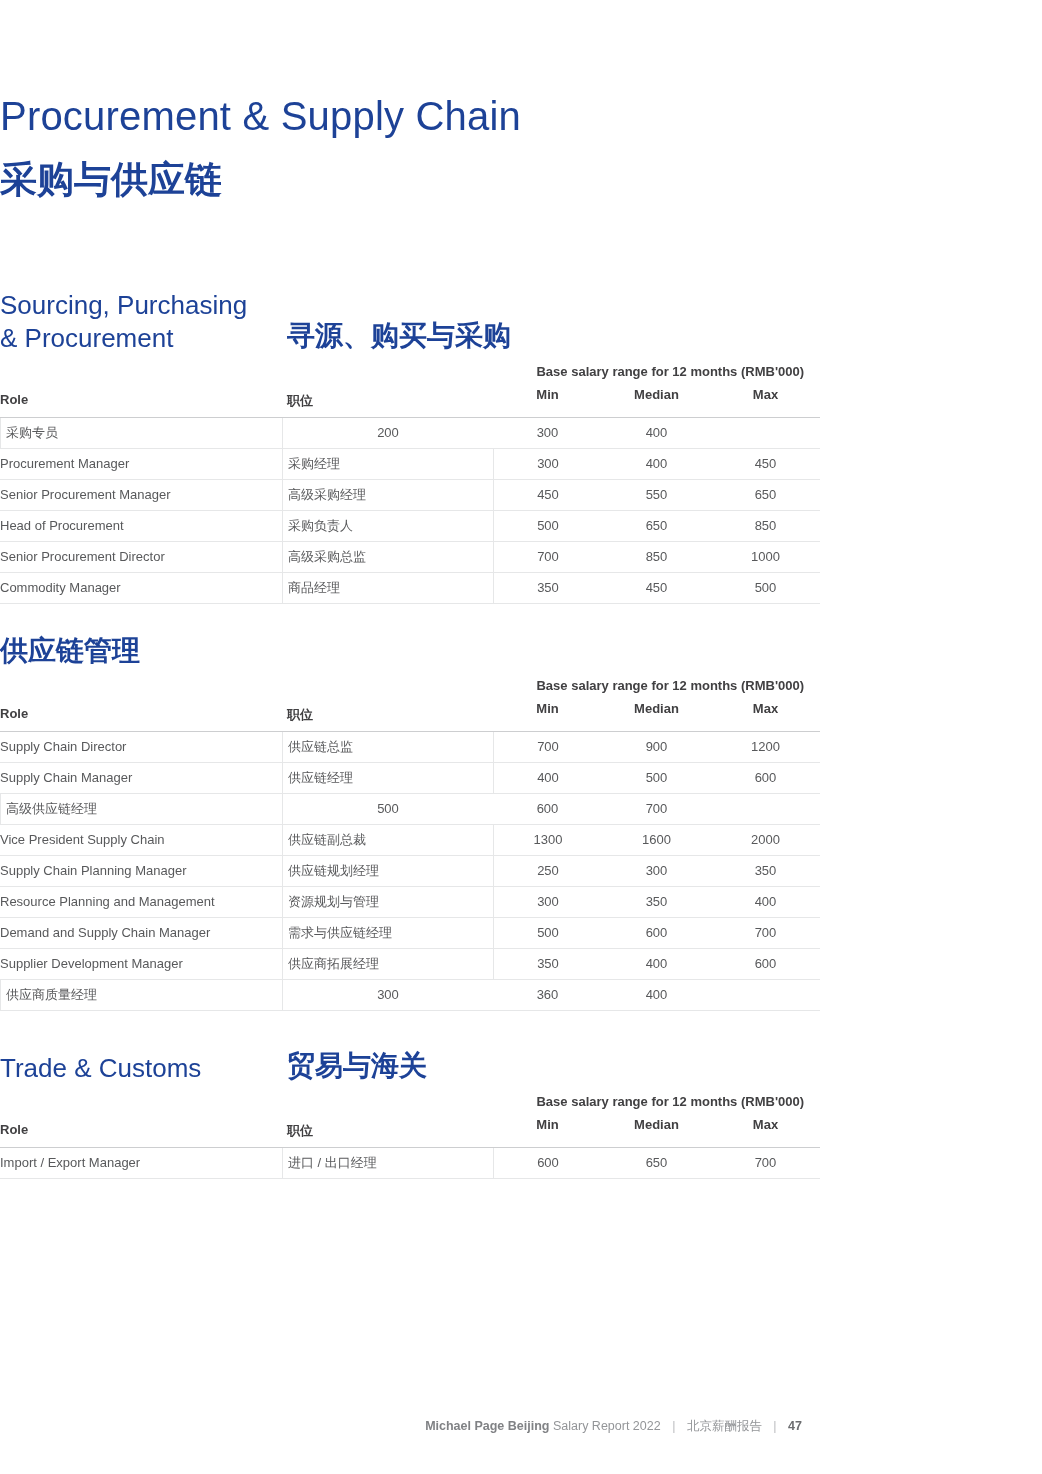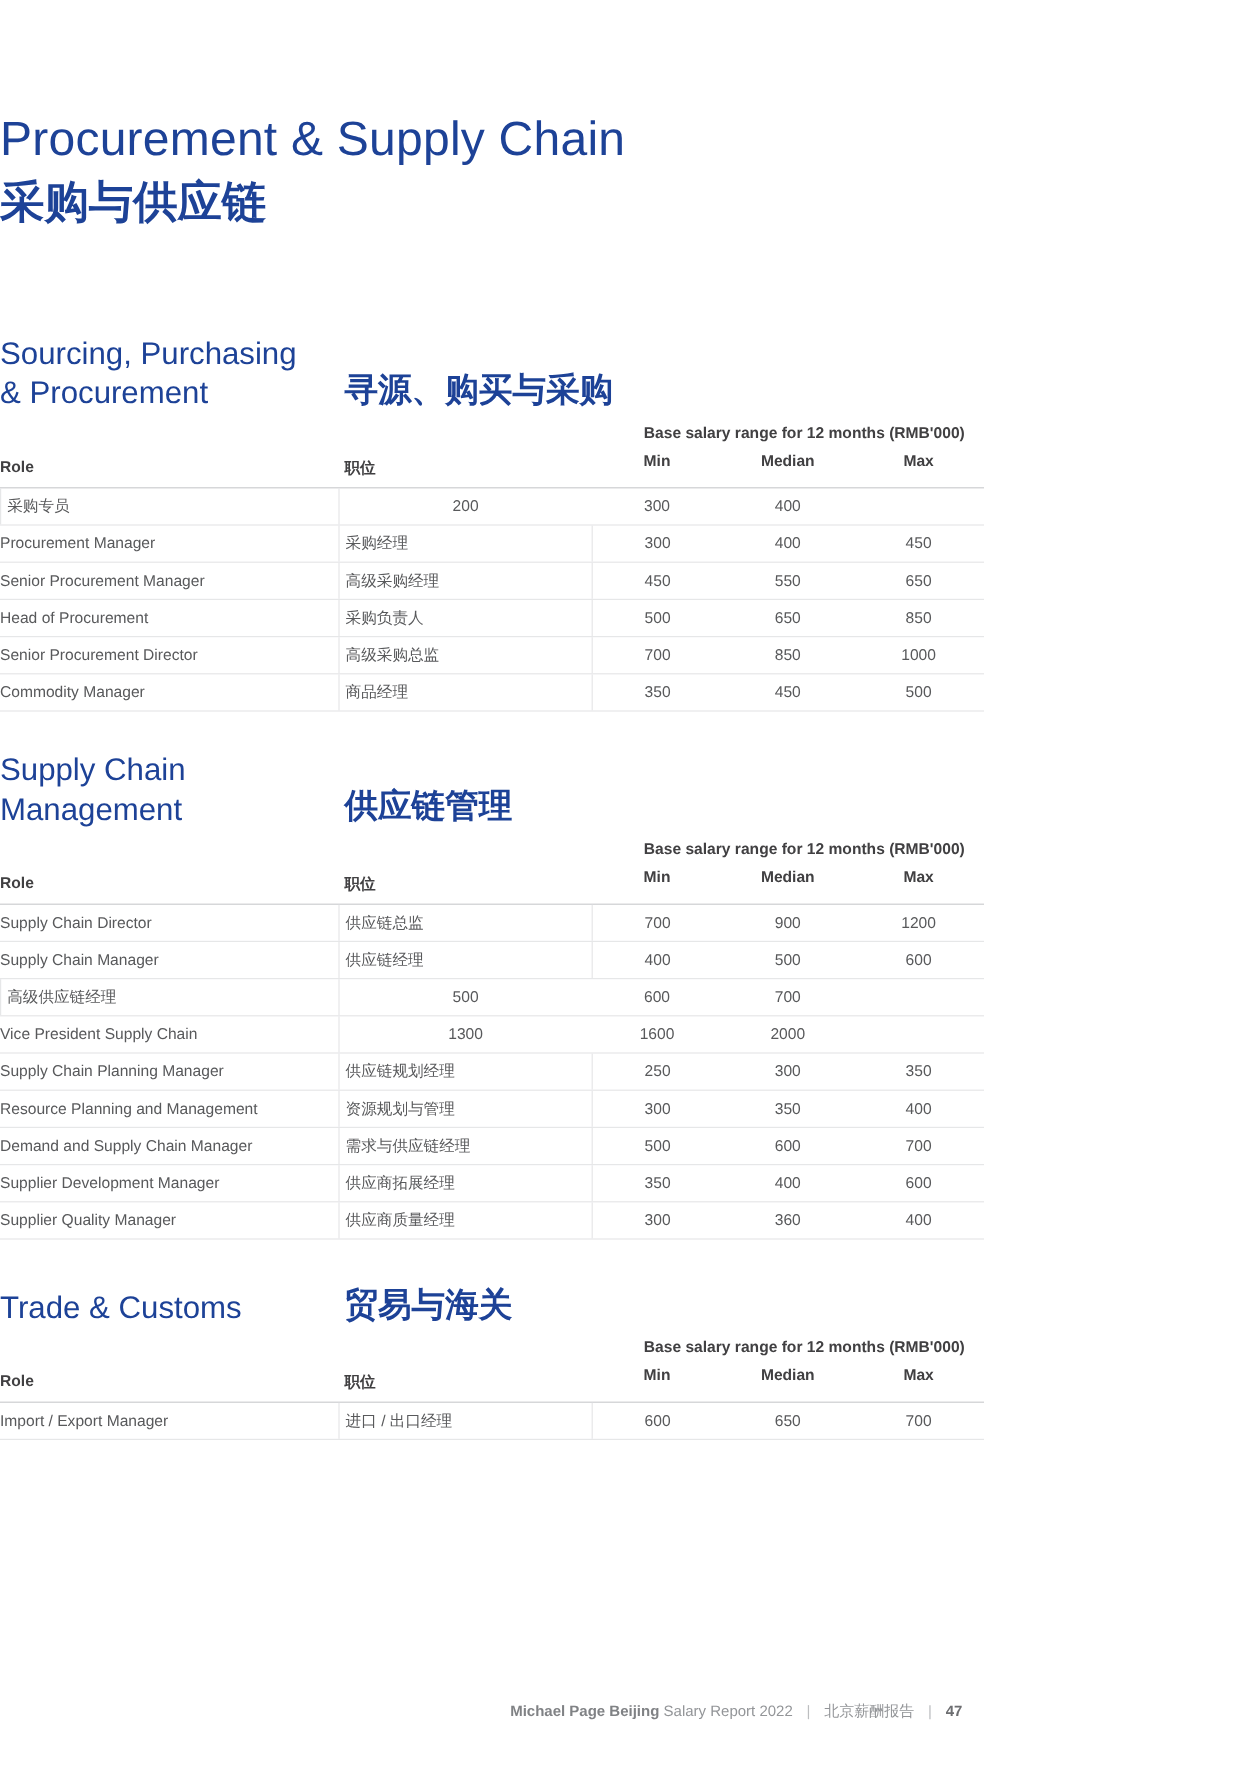--- a/index.html
+++ b/index.html
@@ -16,21 +16,21 @@
   
   .page-title { margin-top: 96px; }
   .page-title-en {
     font-size: 40px;
     line-height: 1.0;
     color: #1d4297;
     font-weight: 400;
     letter-spacing: 0.2px;
   }
   .page-title-zh {
-    margin-top: 13px;
+    margin-top: 24px;
     font-size: 37px;
     line-height: 1.1;
     color: #1d4297;
     font-weight: 600;
   }
 
   
   .section-header {
     display: flex;
     align-items: flex-end;
@@ -177,24 +177,20 @@
             <div class="cell cell-num cell-min">350</div>
             <div class="cell cell-num">450</div>
             <div class="cell cell-num">500</div>
           </div>
         </div>
     </div>
   </div>
 
   <div class="section sec-2">
     <div class="section-header">
-      <div class="section-title-en">
-        <div>Supply Chain</div>
-        <div>Management</div>
-      </div>
       <div class="section-title-zh">供应链管理</div>
     </div>
     <div class="salary-note">Base salary range for 12 months (RMB'000)</div>
     <div class="stable">
       <div class="thead-row">
         <div class="cell cell-role">Role</div>
         <div class="cell cell-zh">职位</div>
         <div class="cell cell-num">Min</div>
         <div class="cell cell-num">Median</div>
         <div class="cell cell-num">Max</div>
@@ -215,20 +211,21 @@
             <div class="cell cell-num">600</div>
           </div>
           <div class="trow">
             <div class="cell cell-zh">高级供应链经理</div>
             <div class="cell cell-num cell-min">500</div>
             <div class="cell cell-num">600</div>
             <div class="cell cell-num">700</div>
           </div>
           <div class="trow">
             <div class="cell cell-role">Vice President Supply Chain</div>
+            <div class="cell cell-zh">供应链副总裁</div>
             <div class="cell cell-num cell-min">1300</div>
             <div class="cell cell-num">1600</div>
             <div class="cell cell-num">2000</div>
           </div>
           <div class="trow">
             <div class="cell cell-role">Supply Chain Planning Manager</div>
             <div class="cell cell-zh">供应链规划经理</div>
             <div class="cell cell-num cell-min">250</div>
             <div class="cell cell-num">300</div>
             <div class="cell cell-num">350</div>
@@ -248,21 +245,20 @@
             <div class="cell cell-num">700</div>
           </div>
           <div class="trow">
             <div class="cell cell-role">Supplier Development Manager</div>
             <div class="cell cell-zh">供应商拓展经理</div>
             <div class="cell cell-num cell-min">350</div>
             <div class="cell cell-num">400</div>
             <div class="cell cell-num">600</div>
           </div>
           <div class="trow">
-            <div class="cell cell-role">Supplier Quality Manager</div>
             <div class="cell cell-zh">供应商质量经理</div>
             <div class="cell cell-num cell-min">300</div>
             <div class="cell cell-num">360</div>
             <div class="cell cell-num">400</div>
           </div>
         </div>
     </div>
   </div>
 
   <div class="section sec-3">

